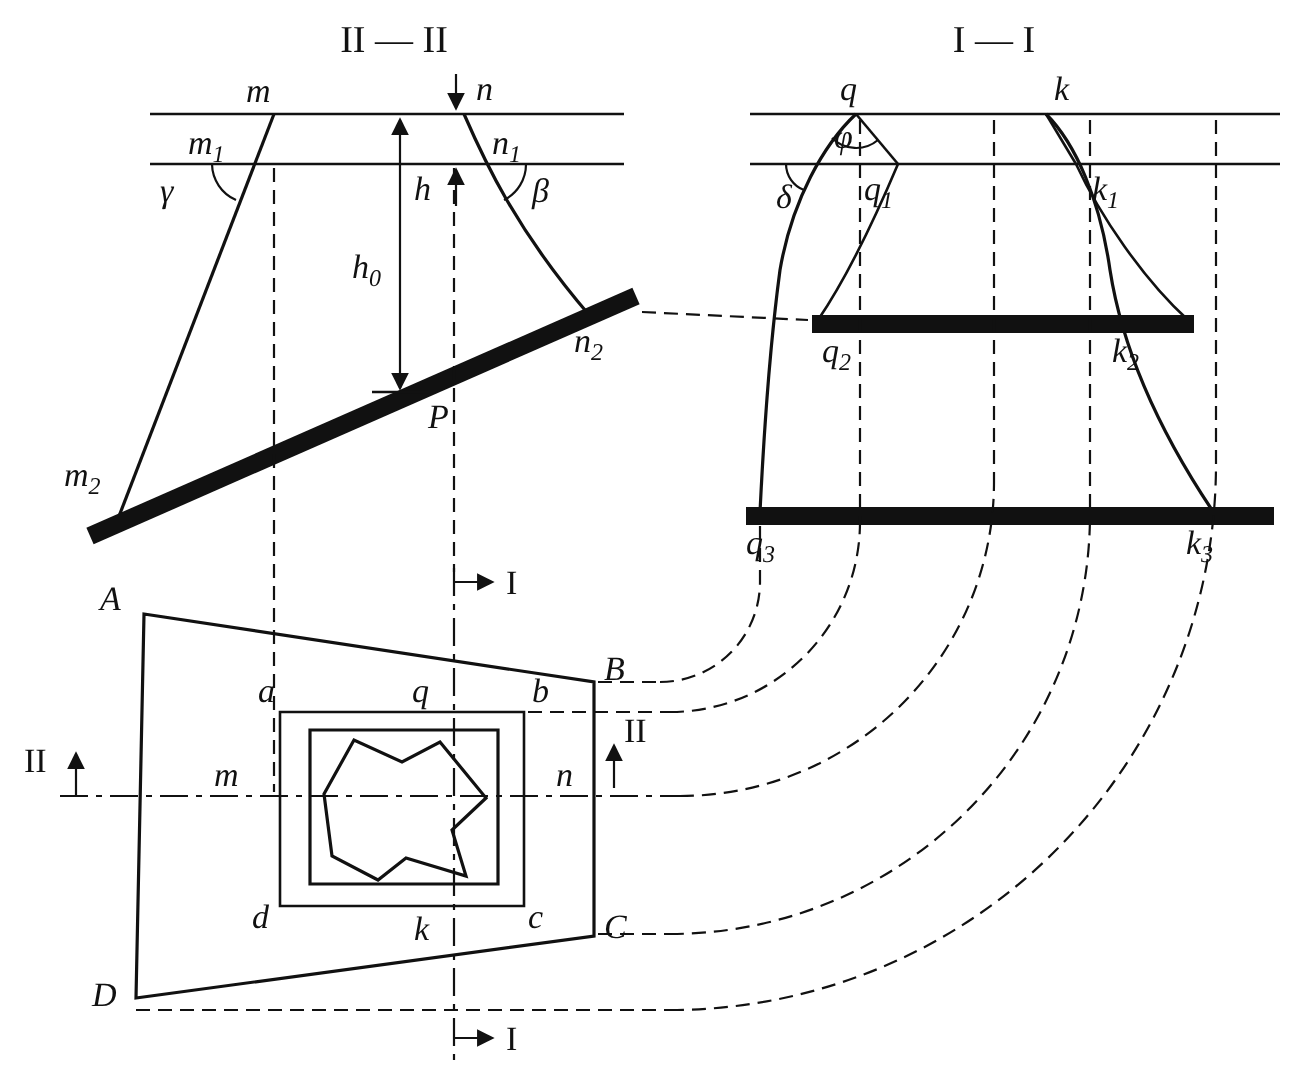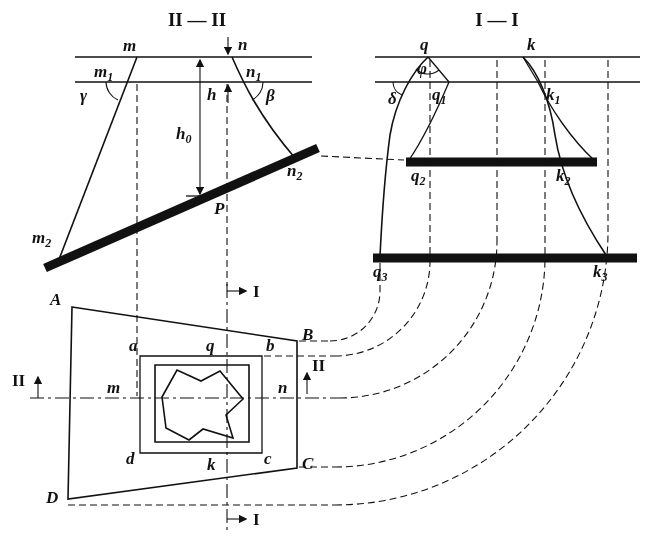--- a/index.html
+++ b/index.html
@@ -1,17 +1,17 @@
 <!DOCTYPE html>
 <html style="--ink: #111111; --bg: #ffffff;"><head>
 <meta charset="utf-8">
 <style>
   :root { --ink: #111111; --bg: #ffffff; }
   html, body { margin: 0; padding: 0; background: var(--bg); }
-  .stage { width: 645px; height: 546px; background: var(--bg); position: relative; font-weight: bold; }
+  .stage { width: 645px; height: 546px; background: var(--bg); position: relative; }
   svg { display: block; }
   path, line { stroke: var(--ink); fill: none; stroke-linecap: butt; }
   .s  { stroke-width: 1.3; }
   .s2 { stroke-width: 1.6; }
   .thick { stroke-width: 9; }
   .dash { stroke-width: 1.1; stroke-dasharray: 7 4; }
   .dd   { stroke-width: 1.1; stroke-dasharray: 14 4 3 4; }
   .dim  { stroke-width: 1.1; }
   .arc  { stroke-width: 1.1; }
   text { fill: var(--ink); stroke: none; font-family: "Liberation Serif", "DejaVu Serif", serif; }

